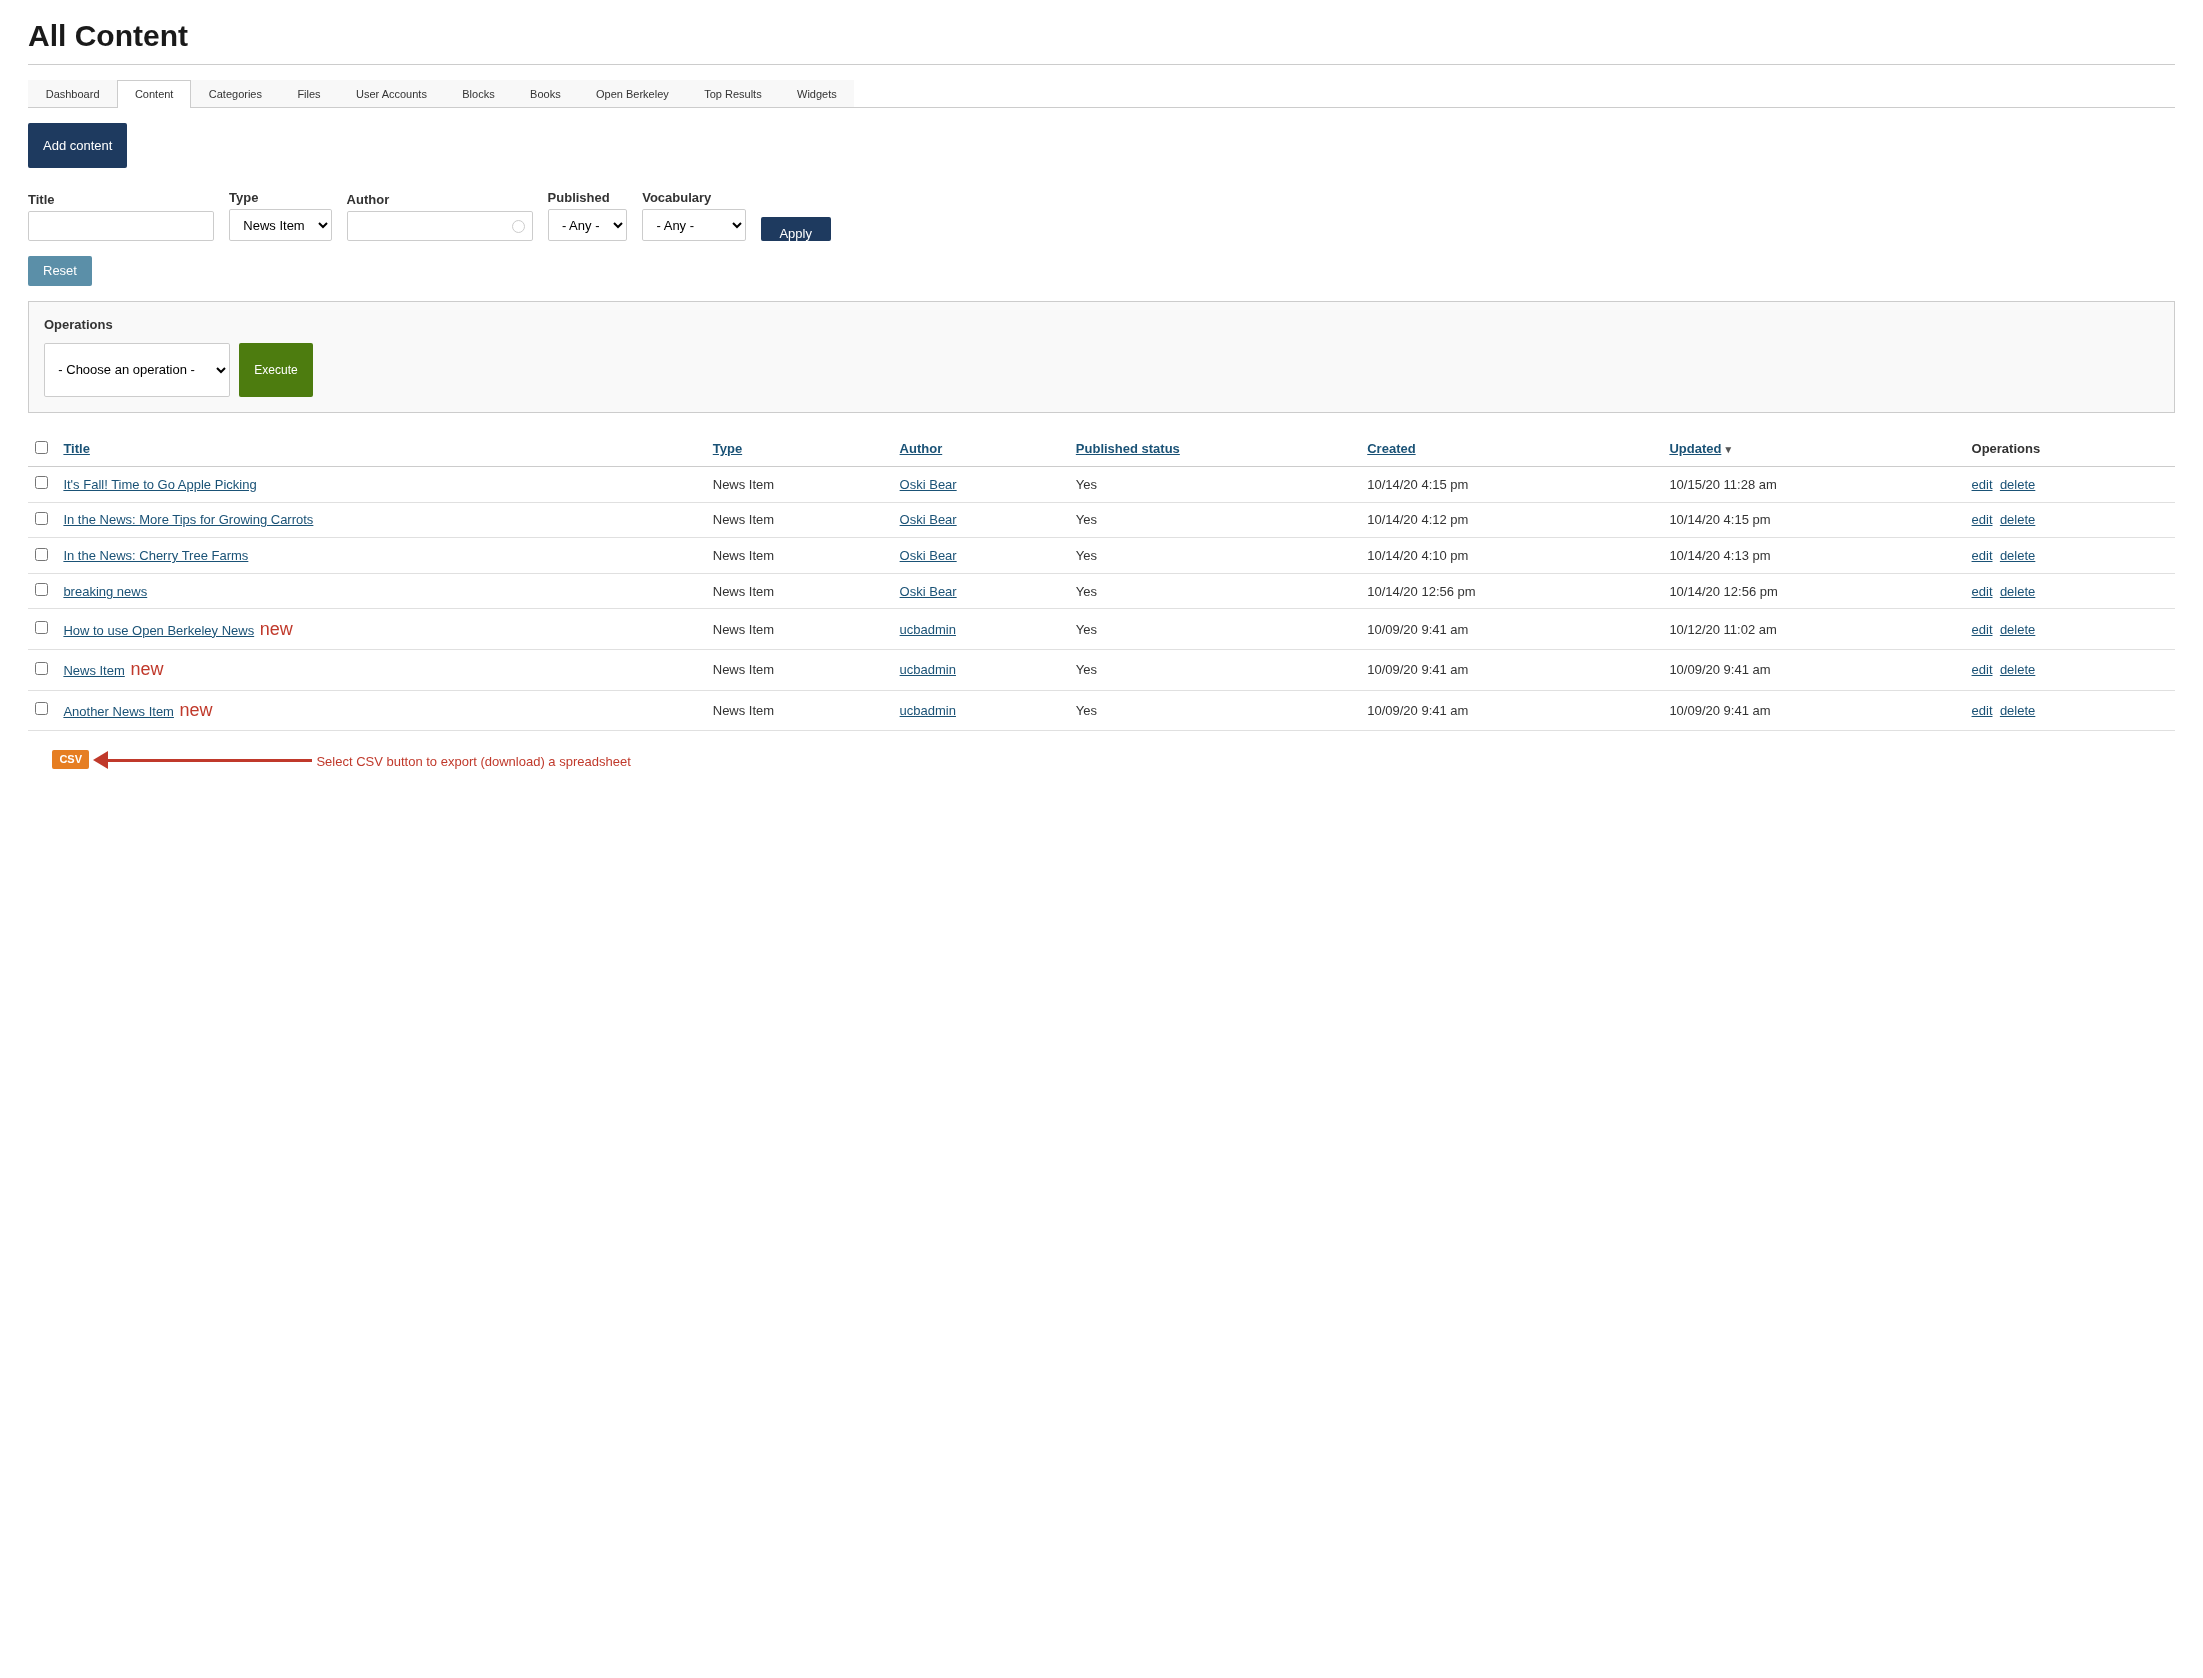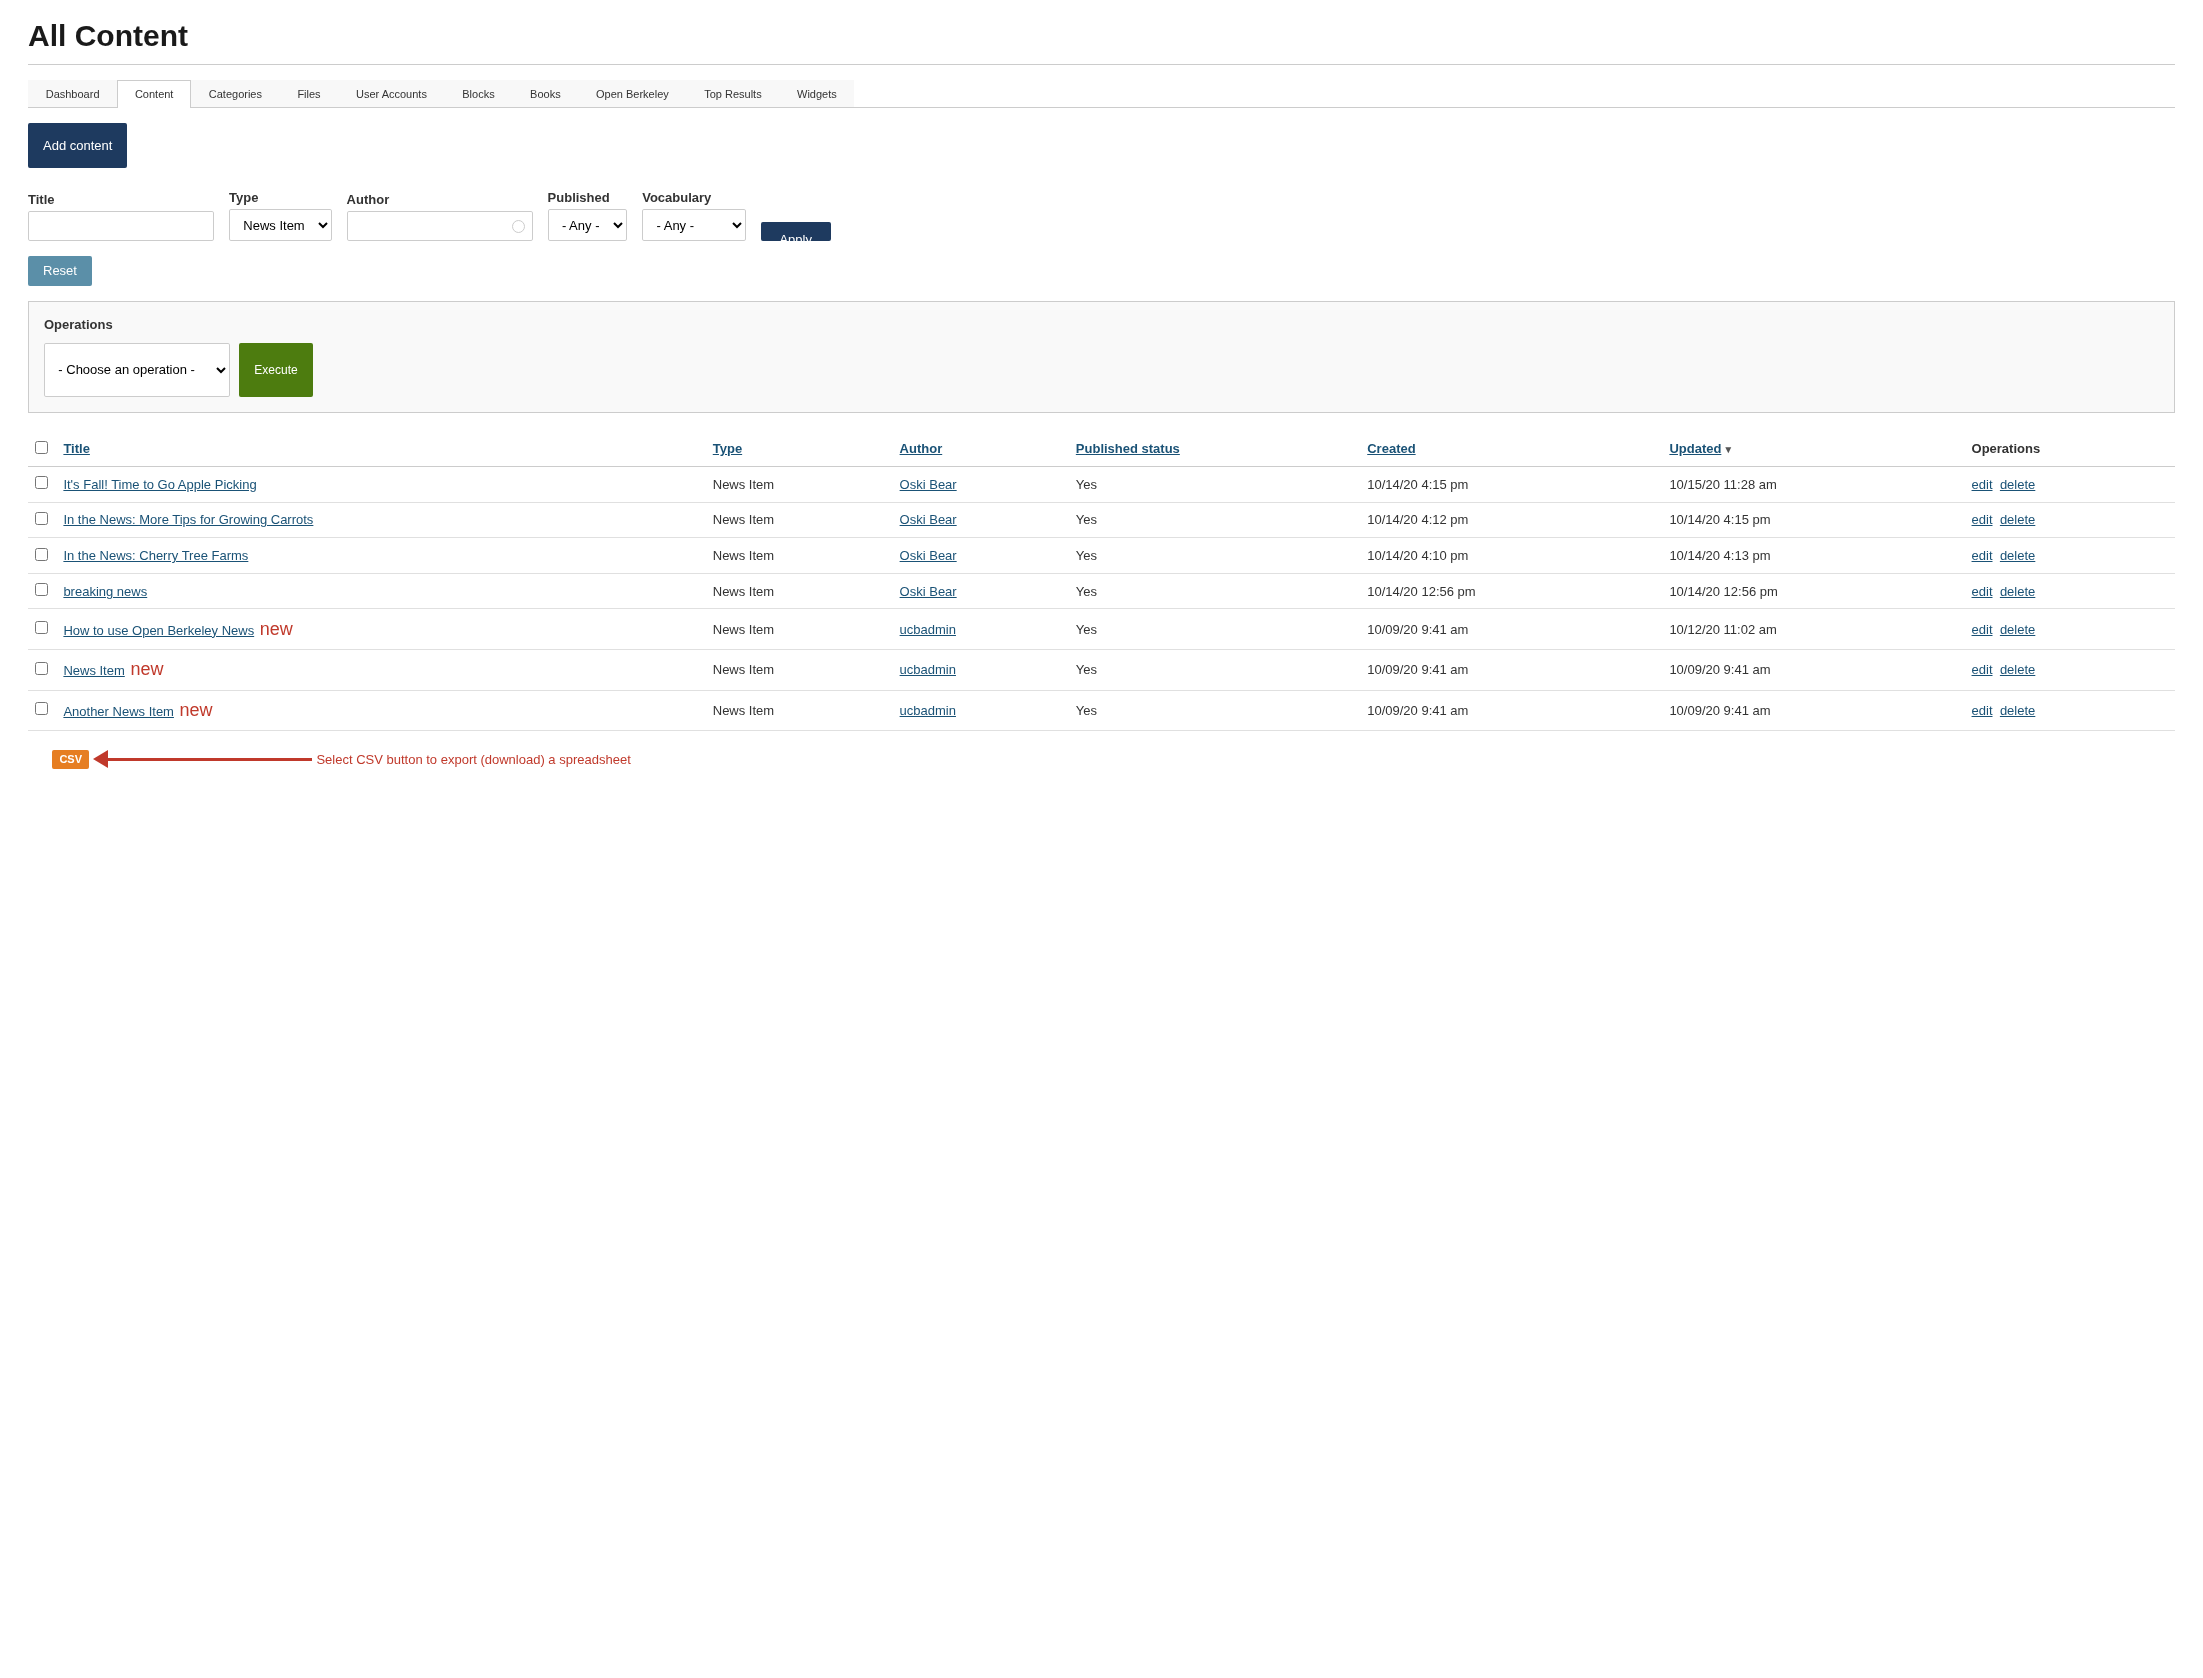--- a/index.html
+++ b/index.html
@@ -78,21 +78,21 @@
     }
 
     .btn-apply {
       background: #1e3a5f;
       color: #fff;
       border: none;
       padding: 9.3px 18.6px;
       font-size: 13px;
       cursor: pointer;
       border-radius: 1.9px;
-      height: 18px;
+      height: 24px;
     }
 
     .btn-reset {
       background: #5b8fa8;
       color: #fff;
       border: none;
       padding: 7.4px 15px;
       font-size: 13px;
       cursor: pointer;
       border-radius: 1.9px;
@@ -143,21 +143,21 @@
     }
     thead th.no-sort { color: #333; }
     tbody tr { border-bottom: 0.9px solid #e0e0e0; }
     tbody td { padding: 9.3px 7.4px; font-size: 13px; vertical-align: middle; }
     tbody td a { color: #1a5276; text-decoration: underline; cursor: pointer; }
     .badge-new { color: #c0392b; font-size: 18px; margin-left: 5.6px; }
     .sort-arrow { font-size: 10.2px; margin-left: 1.9px; color: #555; }
 
     .ops-links a { color: #1a5276; text-decoration: underline; cursor: pointer; margin-right: 7.4px; font-size: 13px; }
 
-    .footer-csv { display: flex; align-items: center; gap: 4px; margin-top: 11px; padding-left: 24px; }
+    .footer-csv { display: flex; align-items: flex-end; gap: 4px; margin-top: 11px; padding-left: 24px; }
     .csv-btn {
       background: #e67e22;
       color: #fff;
       border: none;
       padding: 3.7px 7.4px;
       font-size: 11px;
       font-weight: bold;
       cursor: pointer;
       border-radius: 1.9px;
     }

